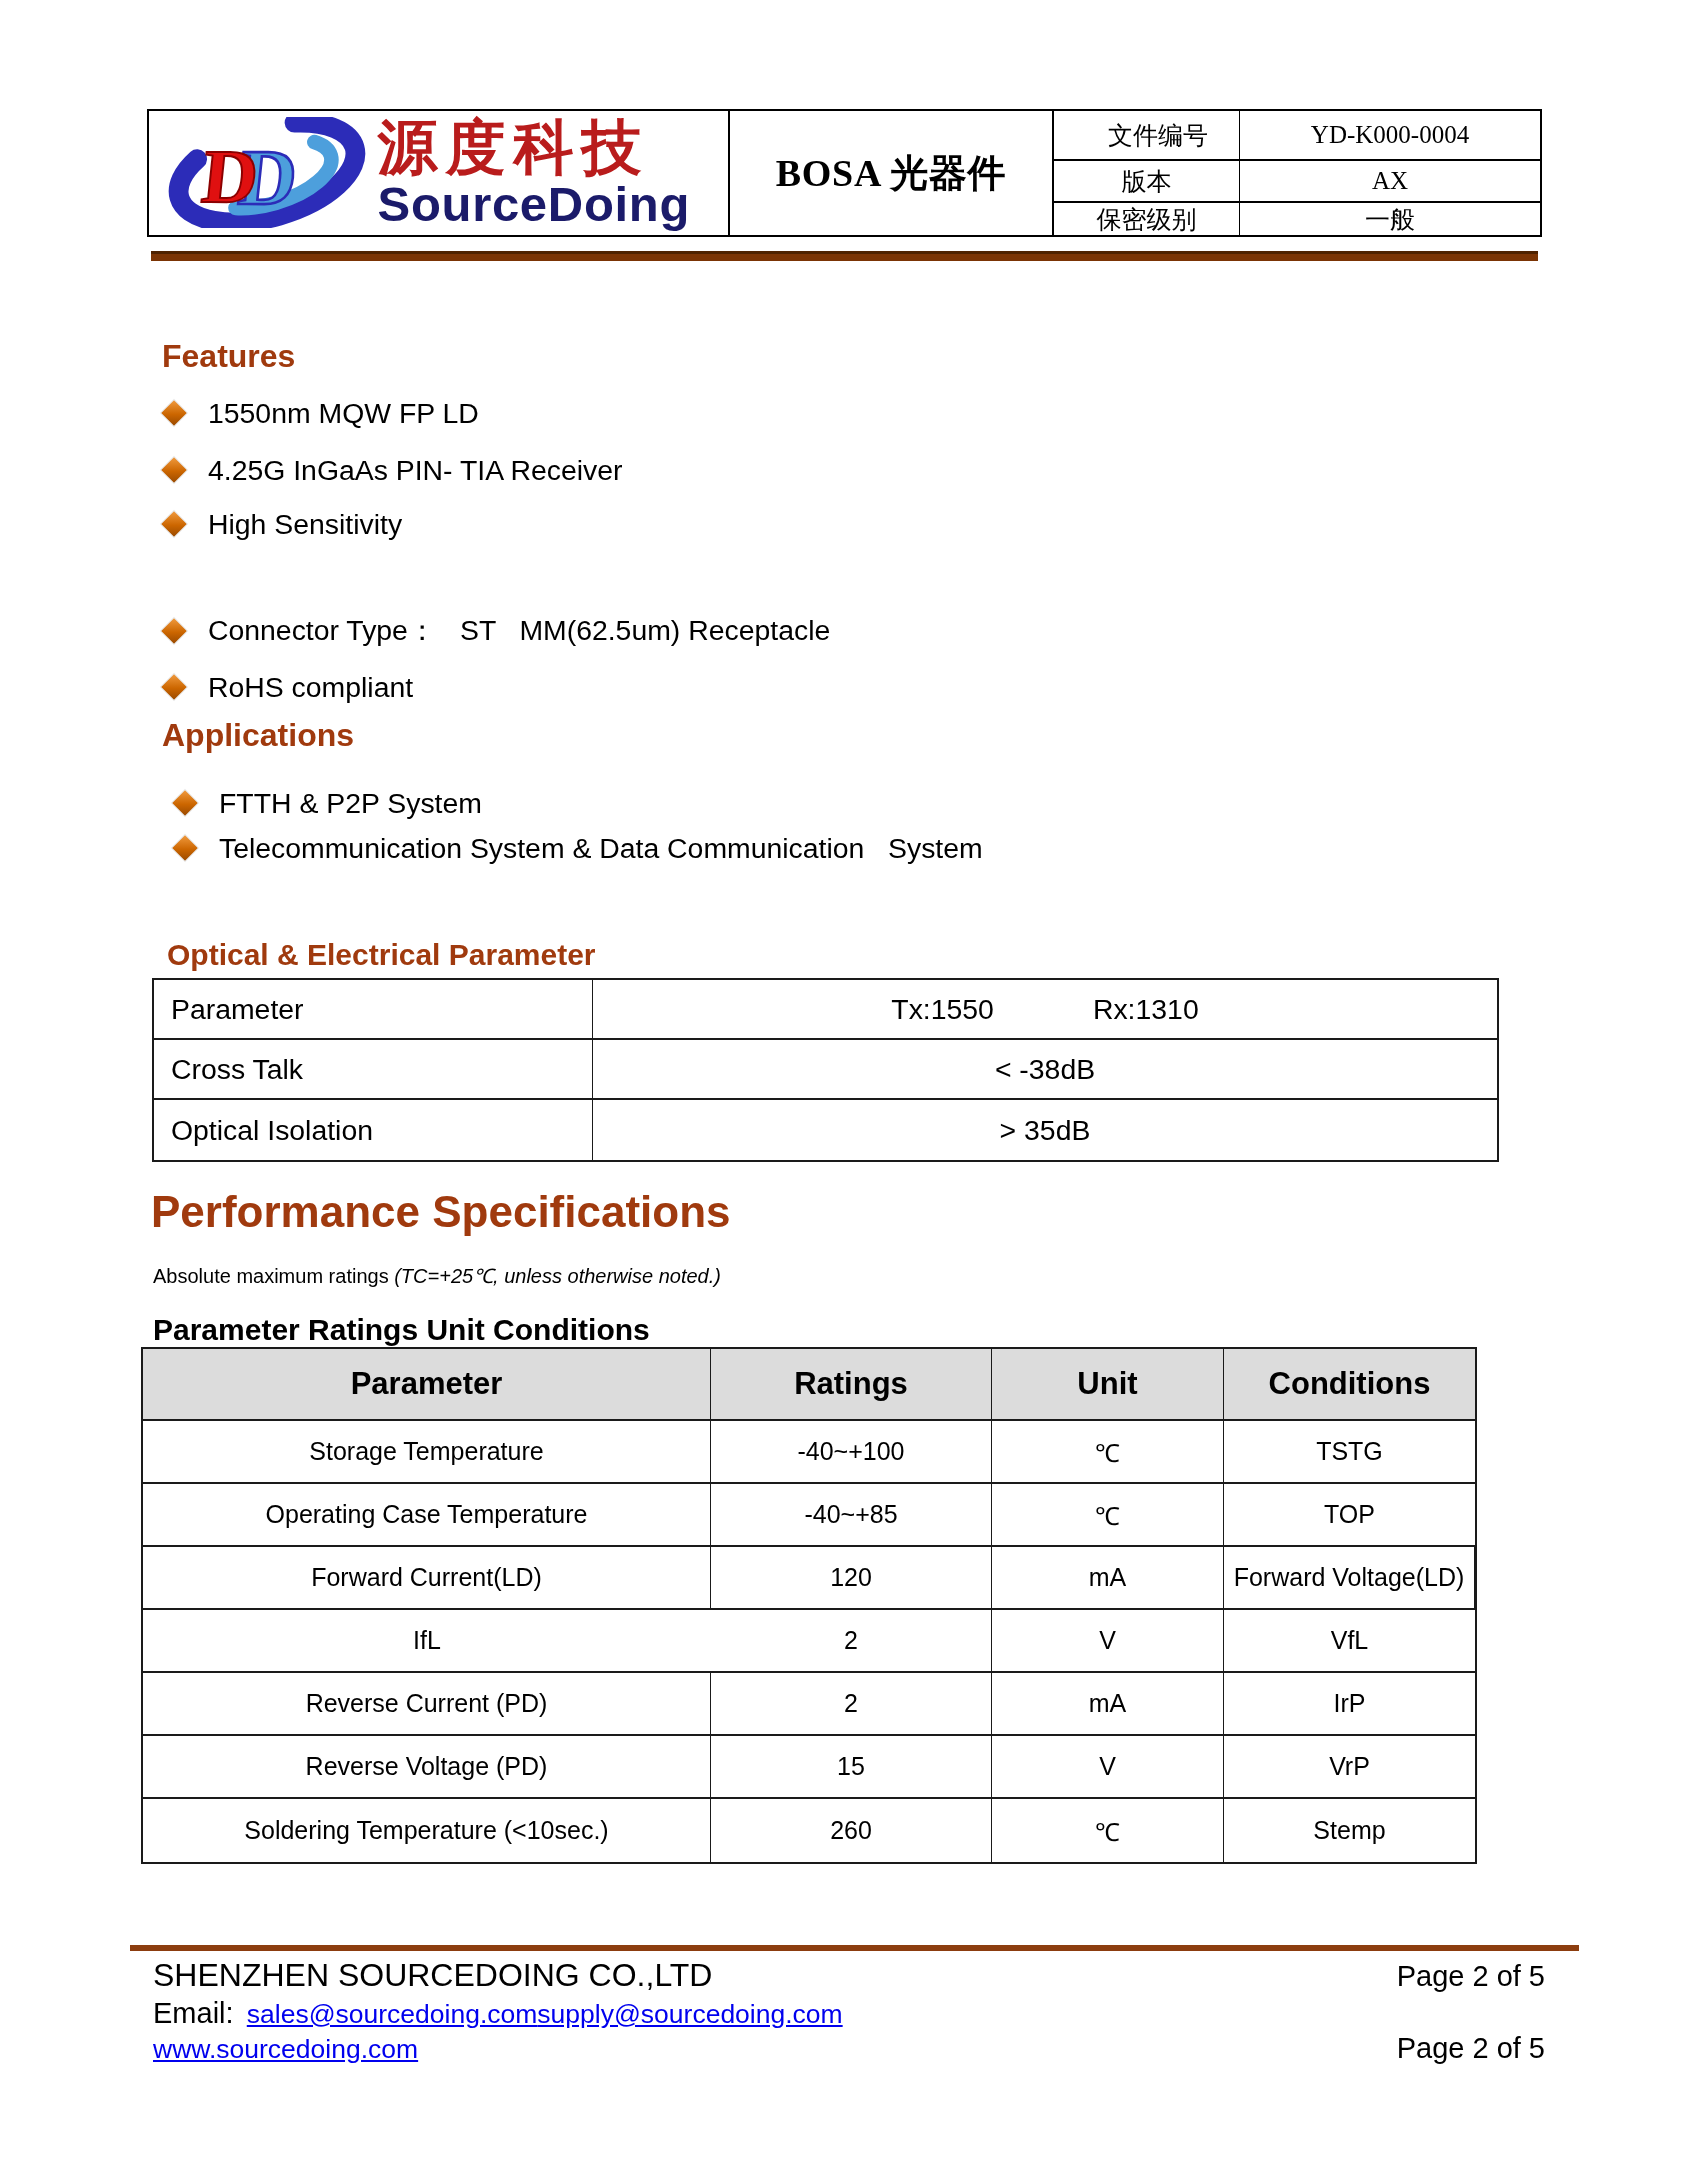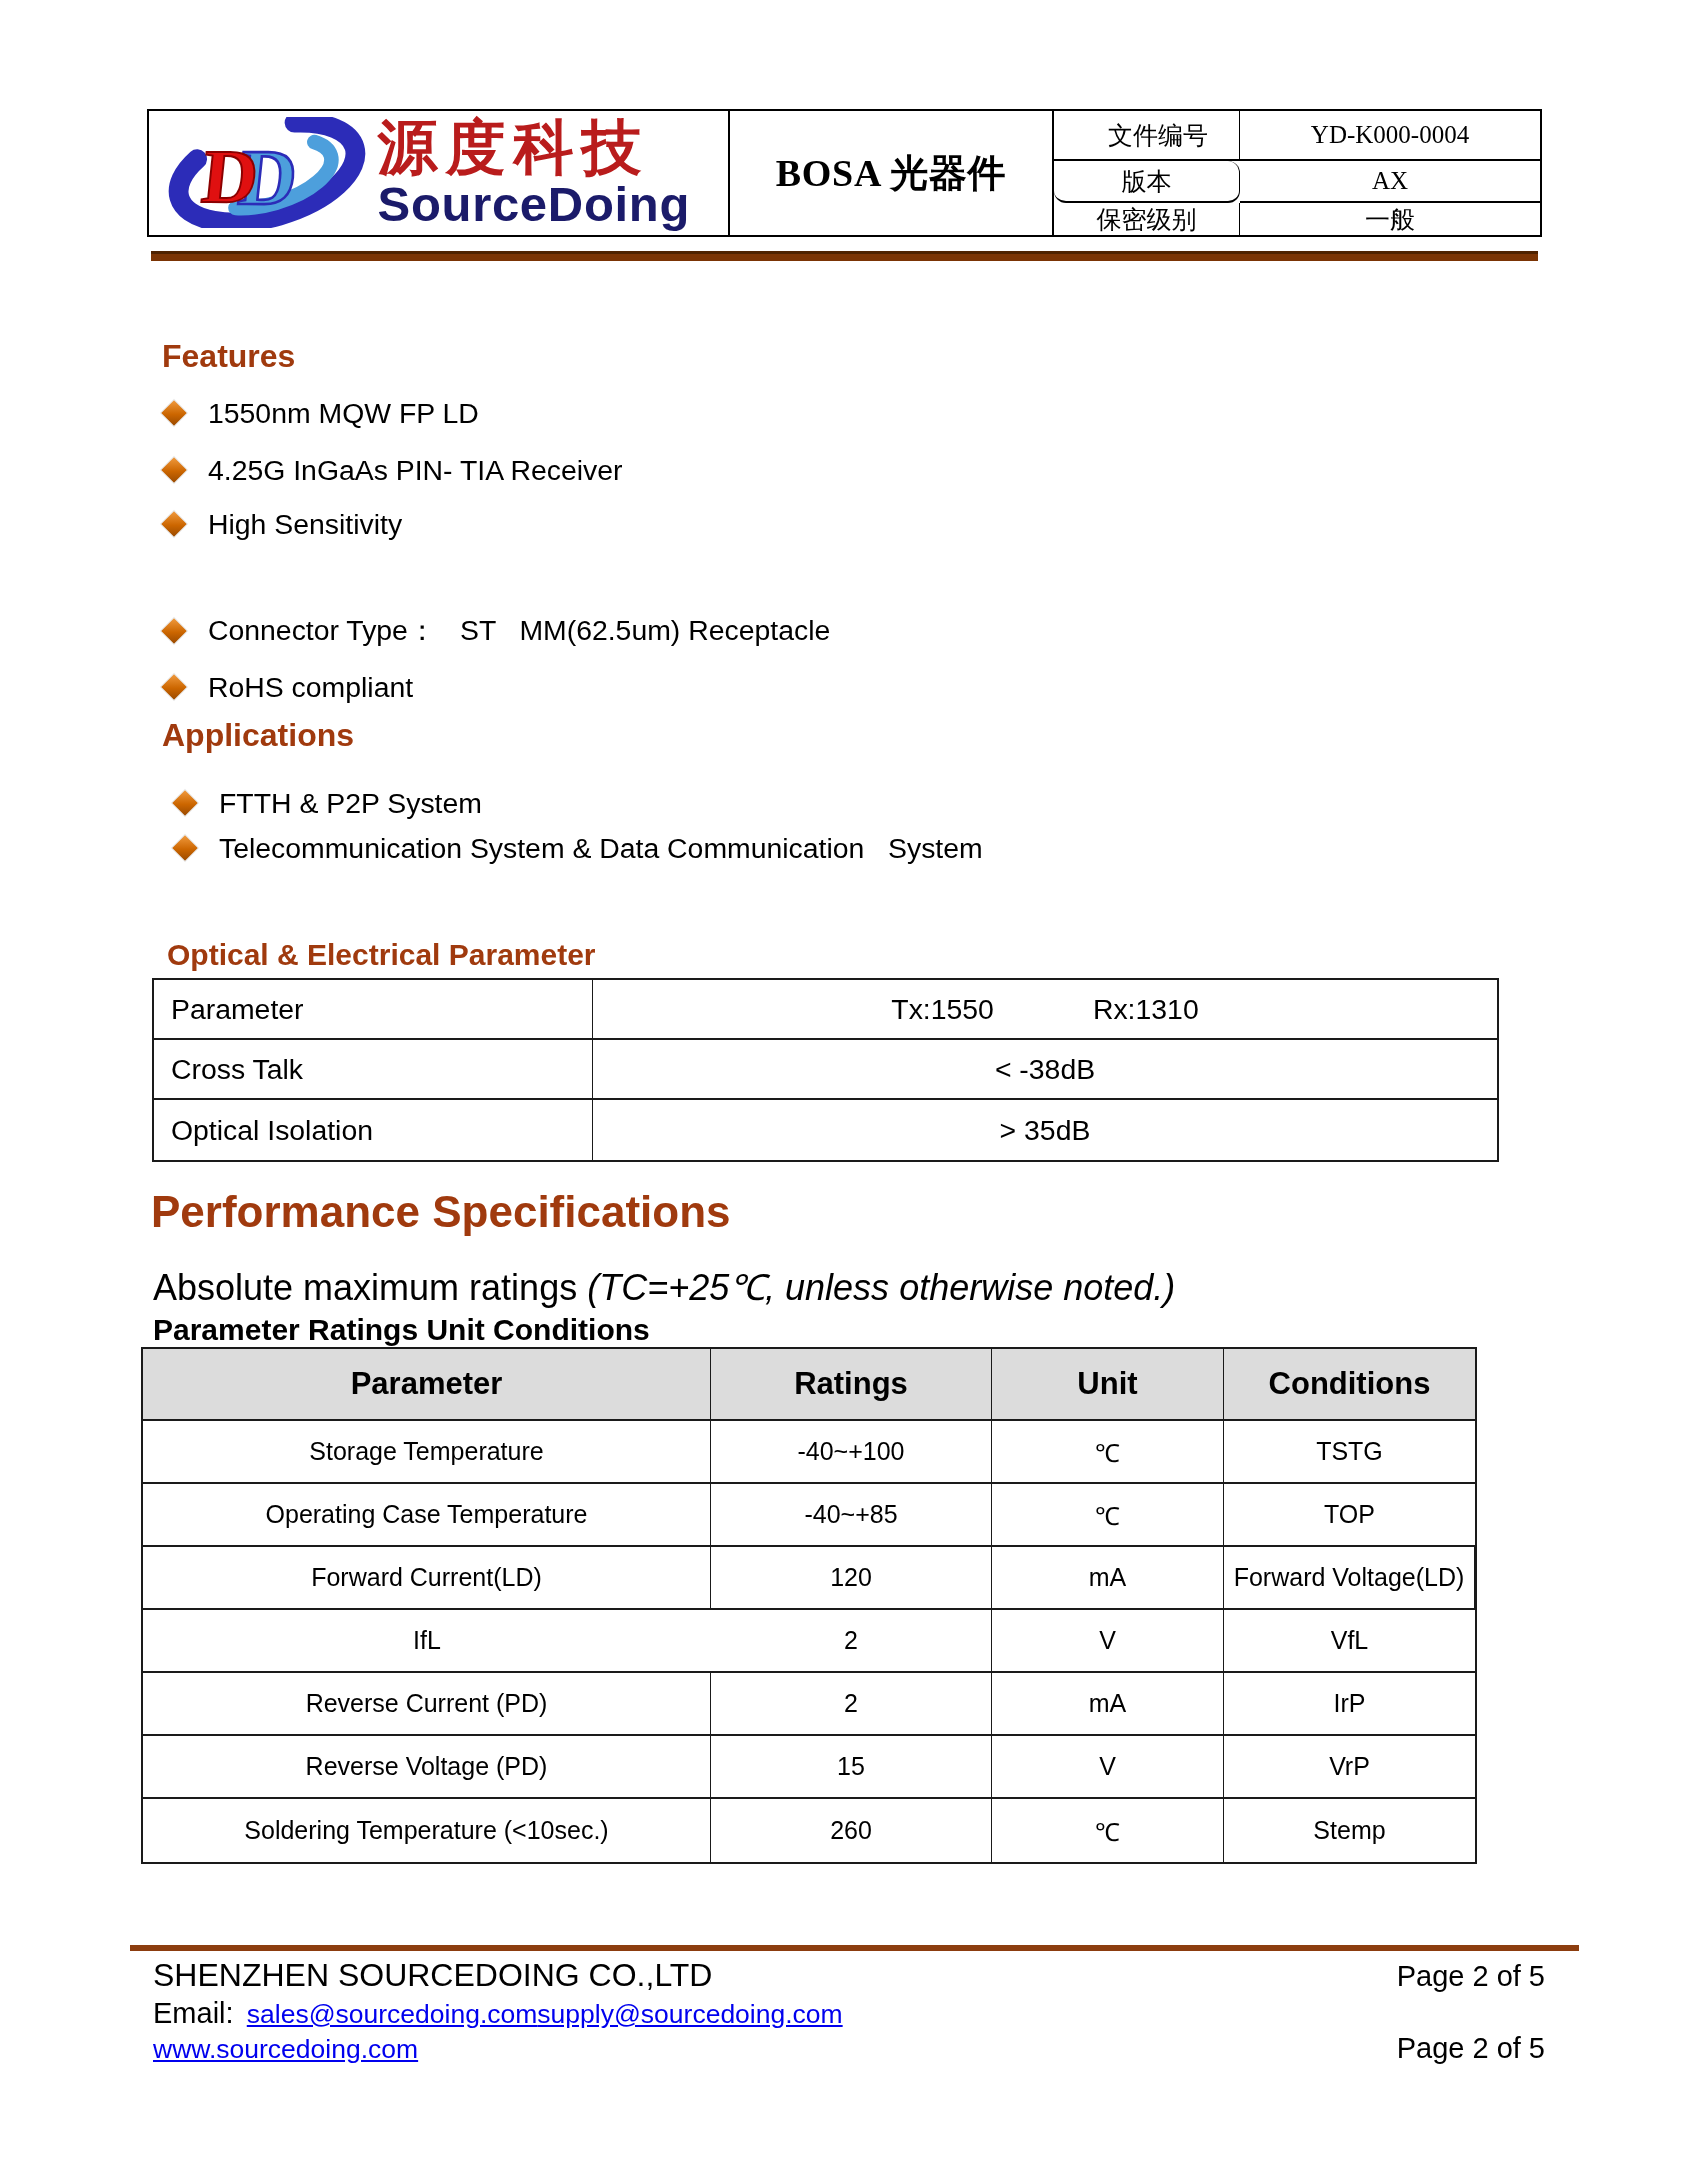--- a/index.html
+++ b/index.html
@@ -43,21 +43,21 @@
   .opt{position:absolute;left:152px;top:978px;width:1347px;height:184px;
        border:2px solid #1a1a1a;box-sizing:border-box;display:grid;
        grid-template-columns:439px 1fr;grid-template-rows:1fr 1fr 1fr;}
   .ocell{box-sizing:border-box;display:flex;align-items:center;font-size:28.4px;white-space:pre-wrap;}
   .oparam{padding-left:17px;border-right:1.3px solid #1a1a1a;}
   .oval{justify-content:center;}
   .obot{border-bottom:2.6px solid #1a1a1a;}
   .txrx{display:flex;gap:99px;}
 
   
-  .note{position:absolute;left:153px;top:1262px;font-size:36px;}
+  .note{position:absolute;left:153px;top:1262px;font-size:20px;}
   .note i{font-style:italic;}
   .sub{position:absolute;left:153px;top:1313px;font-size:30px;font-weight:bold;}
 
   
   .perf{position:absolute;left:141px;top:1347px;width:1336px;
         border:2px solid #1a1a1a;box-sizing:border-box;display:grid;
         grid-template-columns:568px 281px 232px 1fr;
         grid-template-rows:72px repeat(7,63px);}
   .pcell{box-sizing:border-box;display:flex;align-items:center;justify-content:center;
          font-size:25px;border-right:1.3px solid #1a1a1a;border-bottom:2.6px solid #1a1a1a;white-space:pre-wrap;}
@@ -97,21 +97,21 @@
         <span class="logo-en">SourceDoing</span>
       </span>
     </div>
 
     <div class="hdr-title-cell">
       <span class="hdr-title">BOSA 光器件</span>
     </div>
 
     <div class="mcell mlabel mrow0" style="grid-column:3;grid-row:1;padding-left:23px;">文件编号</div>
     <div class="mcell mrow0" style="grid-column:4;grid-row:1;">YD-K000-0004</div>
-    <div class="mcell mlabel mrow1" style="grid-column:3;grid-row:2;border-radius:12px;">版本</div>
+    <div class="mcell mlabel mrow1" style="grid-column:3;grid-row:2;">版本</div>
     <div class="mcell mrow1" style="grid-column:4;grid-row:2;">AX</div>
     <div class="mcell mlabel" style="grid-column:3;grid-row:3;">保密级别</div>
     <div class="mcell" style="grid-column:4;grid-row:3;">一般</div>
   </div>
 
   <div class="bar-top"></div>
 
   <div class="h2" style="left:162px;top:339px;">Features</div>
 
   <div class="bullet" style="top:396px;">

